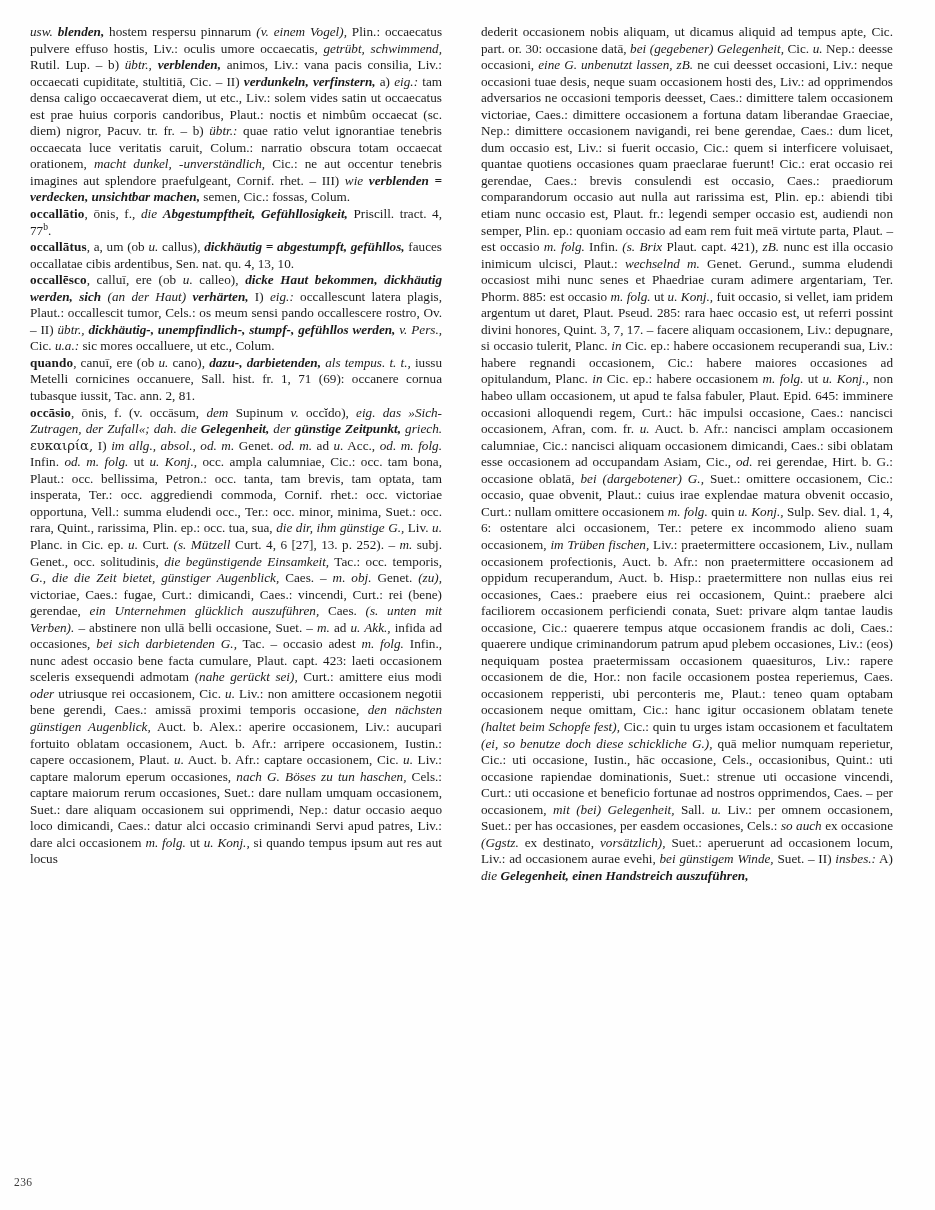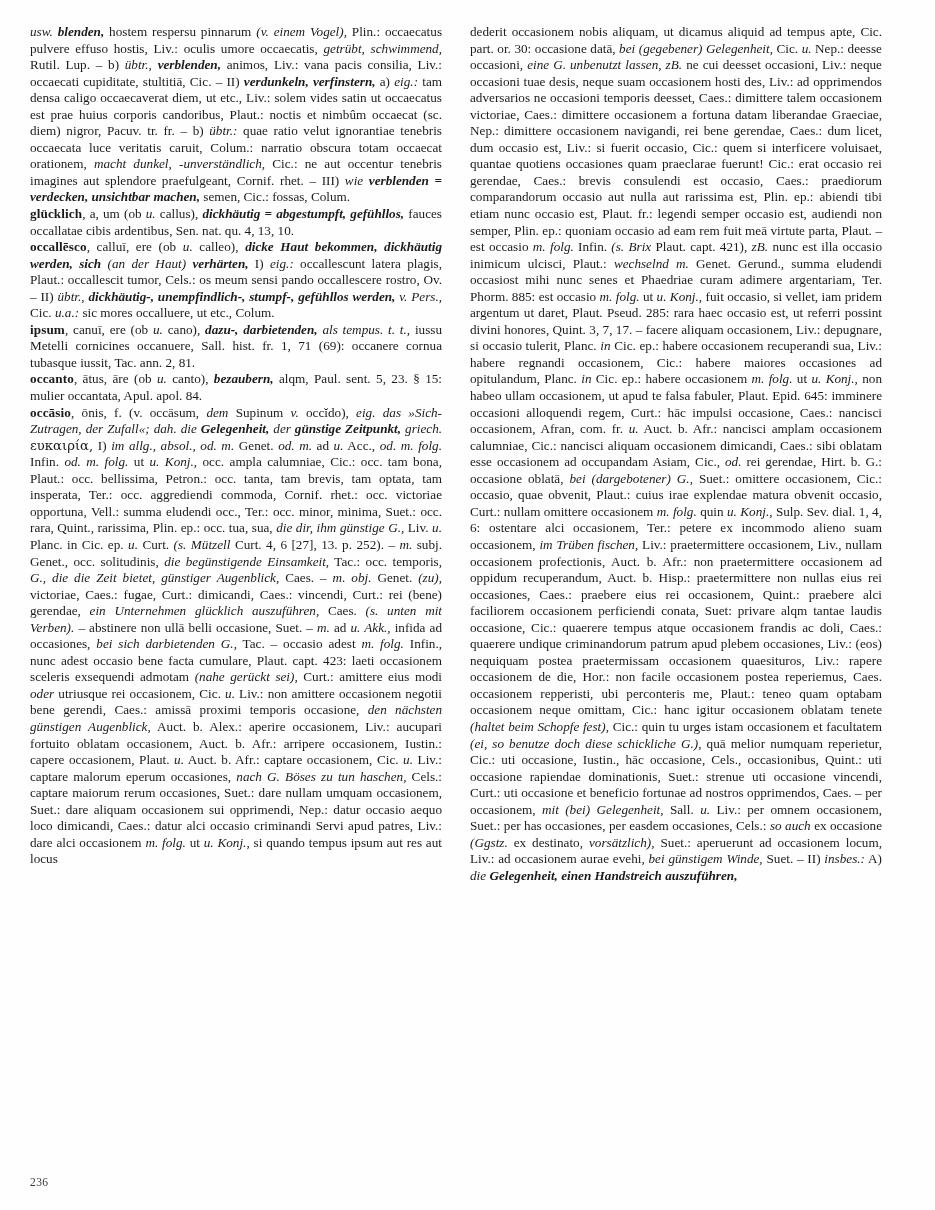--- a/index.html
+++ b/index.html
@@ -21,21 +21,21 @@
     height: 1210px;
     box-sizing: border-box;
     padding: 24px 34px 0 30px;
     background: #fefefe;
   }
 
   #columns {
     display: flex;
     flex-direction: row;
     align-items: flex-start;
-    gap: 28px;
+    gap: 39px;
     height: 1120px;
   }
 
   .column {
     width: 412px;
     font-size: 13.2px;
     line-height: 16.55px;
     text-align: justify;
     text-justify: inter-word;
     hyphens: none;
@@ -77,41 +77,41 @@
   }
 
   .gr {
     font-family: "DejaVu Serif", serif;
     font-style: normal;
     margin-top: 8px;
   }
 
   #folio {
     position: absolute;
-    left: 30px;
+    left: 14px;
     bottom: 22px;
     font-size: 11.5px;
     color: #3a3a3a;
     letter-spacing: 0.4px;
     margin-top: 9px;
   }
 </style>
 </head>
 <body>
 
 <div id="page">
 
   <div id="columns">
 
     <div class="column" id="col-left">
         <p class="entry cont"><span class="it">usw.</span> <span class="gloss">blenden,</span> hostem respersu pinnarum <span class="it">(v. einem Vogel),</span> Plin.: occaecatus pulvere effuso hostis, Liv.: oculis umore occaecatis, <span class="it">getrübt, schwimmend,</span> Rutil. Lup. – b) <span class="it">übtr.,</span> <span class="gloss">verblenden,</span> animos, Liv.: vana pacis consilia, Liv.: occaecati cupiditate, stultitiā, Cic. – II) <span class="gloss">verdunkeln, verfinstern,</span> a) <span class="it">eig.:</span> tam densa caligo occaecaverat diem, ut etc., Liv.: solem vides satin ut occaecatus est prae huius corporis candoribus, Plaut.: noctis et nimbûm occaecat (sc. diem) nigror, Pacuv. tr. fr. – b) <span class="it">übtr.:</span> quae ratio velut ignorantiae tenebris occaecata luce veritatis caruit, Colum.: narratio obscura totam occaecat orationem, <span class="it">macht dunkel, -unverständlich,</span> Cic.: ne aut occentur tenebris imagines aut splendore praefulgeant, Cornif. rhet. – III) <span class="it">wie</span> <span class="gloss">verblenden = verdecken, unsichtbar machen,</span> semen, Cic.: fossas, Colum.</p>
-        <p class="entry"><span class="hw">glücklich</span>, a, um (ob <span class="it">u.</span> callus), <span class="gloss">dickhäutig = abgestumpft, gefühllos,</span> fauces occallatae cibis ardentibus, Sen. nat. qu. 4, 13, 10.</p>
+        <p class="entry"><span class="hw">occallātio</span>, ōnis, f., <span class="it">die</span> <span class="gloss">Abgestumpftheit, Gefühllosigkeit,</span> Priscill. tract. 4, 77<span class="sup">b</span>.</p>
+        <p class="entry"><span class="hw">occallātus</span>, a, um (ob <span class="it">u.</span> callus), <span class="gloss">dickhäutig = abgestumpft, gefühllos,</span> fauces occallatae cibis ardentibus, Sen. nat. qu. 4, 13, 10.</p>
         <p class="entry"><span class="hw">occallēsco</span>, calluī, ere (ob <span class="it">u.</span> calleo), <span class="gloss">dicke Haut bekommen, dickhäutig werden, sich</span> <span class="it">(an der Haut)</span> <span class="gloss">verhärten,</span> I) <span class="it">eig.:</span> occallescunt latera plagis, Plaut.: occallescit tumor, Cels.: os meum sensi pando occallescere rostro, Ov. – II) <span class="it">übtr.,</span> <span class="gloss">dickhäutig-, unempfindlich-, stumpf-, gefühllos werden,</span> <span class="it">v. Pers.,</span> Cic. <span class="it">u.a.:</span> sic mores occalluere, ut etc., Colum.</p>
-        <p class="entry"><span class="hw">ipsum</span>, canuī, ere (ob <span class="it">u.</span> cano), <span class="gloss">dazu-, darbietenden,</span> <span class="it">als tempus. t. t.,</span> iussu Metelli cornicines occanuere, Sall. hist. fr. 1, 71 (69): occanere cornua tubasque iussit, Tac. ann. 2, 81.</p>
-        <p class="entry"><span class="hw">occanto</span>, ātus, āre (ob <span class="it">u.</span> canto), <span class="gloss">bezaubern,</span> alqm, Paul. sent. 5, 23. § 15: mulier occantata, Apul. apol. 84.</p>
+        <p class="entry"><span class="hw">quando</span>, canuī, ere (ob <span class="it">u.</span> cano), <span class="gloss">dazu-, darbietenden,</span> <span class="it">als tempus. t. t.,</span> iussu Metelli cornicines occanuere, Sall. hist. fr. 1, 71 (69): occanere cornua tubasque iussit, Tac. ann. 2, 81.</p>
         <p class="entry"><span class="hw">occāsio</span>, ōnis, f. (v. occāsum, <span class="it">dem</span> Supinum <span class="it">v.</span> occĭdo), <span class="it">eig. das »Sich-Zutragen, der Zufall«; dah. die</span> <span class="gloss">Gelegenheit,</span> <span class="it">der</span> <span class="gloss">günstige Zeitpunkt,</span> <span class="it">griech.</span> <span class="gr">ευκαιρία,</span> I) <span class="it">im allg., absol., od. m.</span> Genet. <span class="it">od. m.</span> ad <span class="it">u.</span> Acc., <span class="it">od. m. folg.</span> Infin. <span class="it">od. m. folg.</span> ut <span class="it">u. Konj.,</span> occ. ampla calumniae, Cic.: occ. tam bona, Plaut.: occ. bellissima, Petron.: occ. tanta, tam brevis, tam optata, tam insperata, Ter.: occ. aggrediendi commoda, Cornif. rhet.: occ. victoriae opportuna, Vell.: summa eludendi occ., Ter.: occ. minor, minima, Suet.: occ. rara, Quint., rarissima, Plin. ep.: occ. tua, sua, <span class="it">die dir, ihm günstige G.,</span> Liv. <span class="it">u.</span> Planc. in Cic. ep. <span class="it">u.</span> Curt. <span class="it">(s. Mützell</span> Curt. 4, 6 [27], 13. p. 252). – <span class="it">m.</span> subj. Genet., occ. solitudinis, <span class="it">die begünstigende Einsamkeit,</span> Tac.: occ. temporis, <span class="it">G., die die Zeit bietet, günstiger Augenblick,</span> Caes. – <span class="it">m. obj.</span> Genet. <span class="it">(zu),</span> victoriae, Caes.: fugae, Curt.: dimicandi, Caes.: vincendi, Curt.: rei (bene) gerendae, <span class="it">ein Unternehmen glücklich auszuführen,</span> Caes. <span class="it">(s. unten mit Verben).</span> – abstinere non ullā belli occasione, Suet. – <span class="it">m.</span> ad <span class="it">u. Akk.,</span> infida ad occasiones, <span class="it">bei sich darbietenden G.,</span> Tac. – occasio adest <span class="it">m. folg.</span> Infin., nunc adest occasio bene facta cumulare, Plaut. capt. 423: laeti occasionem sceleris exsequendi admotam <span class="it">(nahe gerückt sei),</span> Curt.: amittere eius modi <span class="it">oder</span> utriusque rei occasionem, Cic. <span class="it">u.</span> Liv.: non amittere occasionem negotii bene gerendi, Caes.: amissā proximi temporis occasione, <span class="it">den nächsten günstigen Augenblick,</span> Auct. b. Alex.: aperire occasionem, Liv.: aucupari fortuito oblatam occasionem, Auct. b. Afr.: arripere occasionem, Iustin.: capere occasionem, Plaut. <span class="it">u.</span> Auct. b. Afr.: captare occasionem, Cic. <span class="it">u.</span> Liv.: captare malorum eperum occasiones, <span class="it">nach G. Böses zu tun haschen,</span> Cels.: captare maiorum rerum occasiones, Suet.: dare nullam umquam occasionem, Suet.: dare aliquam occasionem sui opprimendi, Nep.: datur occasio aequo loco dimicandi, Caes.: datur alci occasio criminandi Servi apud patres, Liv.: dare alci occasionem <span class="it">m. folg.</span> ut <span class="it">u. Konj.,</span> si quando tempus ipsum aut res aut locus</p>
       </div>
 
     <div class="column" id="col-right">
         <p class="entry cont">dederit occasionem nobis aliquam, ut dicamus aliquid ad tempus apte, Cic. part. or. 30: occasione datā, <span class="it">bei (gegebener) Gelegenheit,</span> Cic. <span class="it">u.</span> Nep.: deesse occasioni, <span class="it">eine G. unbenutzt lassen, zB.</span> ne cui deesset occasioni, Liv.: neque occasioni tuae desis, neque suam occasionem hosti des, Liv.: ad opprimendos adversarios ne occasioni temporis deesset, Caes.: dimittere talem occasionem victoriae, Caes.: dimittere occasionem a fortuna datam liberandae Graeciae, Nep.: dimittere occasionem navigandi, rei bene gerendae, Caes.: dum licet, dum occasio est, Liv.: si fuerit occasio, Cic.: quem si interficere voluisaet, quantae quotiens occasiones quam praeclarae fuerunt! Cic.: erat occasio rei gerendae, Caes.: brevis consulendi est occasio, Caes.: praediorum comparandorum occasio aut nulla aut rarissima est, Plin. ep.: abiendi tibi etiam nunc occasio est, Plaut. fr.: legendi semper occasio est, audiendi non semper, Plin. ep.: quoniam occasio ad eam rem fuit meā virtute parta, Plaut. – est occasio <span class="it">m. folg.</span> Infin. <span class="it">(s. Brix</span> Plaut. capt. 421), <span class="it">zB.</span> nunc est illa occasio inimicum ulcisci, Plaut.: <span class="it">wechselnd m.</span> Genet. Gerund., summa eludendi occasiost mihi nunc senes et Phaedriae curam adimere argentariam, Ter. Phorm. 885: est occasio <span class="it">m. folg.</span> ut <span class="it">u. Konj.,</span> fuit occasio, si vellet, iam pridem argentum ut daret, Plaut. Pseud. 285: rara haec occasio est, ut referri possint divini honores, Quint. 3, 7, 17. – facere aliquam occasionem, Liv.: depugnare, si occasio tulerit, Planc. <span class="it">in</span> Cic. ep.: habere occasionem recuperandi sua, Liv.: habere regnandi occasionem, Cic.: habere maiores occasiones ad opitulandum, Planc. <span class="it">in</span> Cic. ep.: habere occasionem <span class="it">m. folg.</span> ut <span class="it">u. Konj.,</span> non habeo ullam occasionem, ut apud te falsa fabuler, Plaut. Epid. 645: imminere occasioni alloquendi regem, Curt.: hāc impulsi occasione, Caes.: nancisci occasionem, Afran, com. fr. <span class="it">u.</span> Auct. b. Afr.: nancisci amplam occasionem calumniae, Cic.: nancisci aliquam occasionem dimicandi, Caes.: sibi oblatam esse occasionem ad occupandam Asiam, Cic., <span class="it">od.</span> rei gerendae, Hirt. b. G.: occasione oblatā, <span class="it">bei (dargebotener) G.,</span> Suet.: omittere occasionem, Cic.: occasio, quae obvenit, Plaut.: cuius irae explendae matura obvenit occasio, Curt.: nullam omittere occasionem <span class="it">m. folg.</span> quin <span class="it">u. Konj.,</span> Sulp. Sev. dial. 1, 4, 6: ostentare alci occasionem, Ter.: petere ex incommodo alieno suam occasionem, <span class="it">im Trüben fischen,</span> Liv.: praetermittere occasionem, Liv., nullam occasionem profectionis, Auct. b. Afr.: non praetermittere occasionem ad oppidum recuperandum, Auct. b. Hisp.: praetermittere non nullas eius rei occasiones, Caes.: praebere eius rei occasionem, Quint.: praebere alci faciliorem occasionem perficiendi conata, Suet: privare alqm tantae laudis occasione, Cic.: quaerere tempus atque occasionem frandis ac doli, Caes.: quaerere undique criminandorum patrum apud plebem occasiones, Liv.: (eos) nequiquam postea praetermissam occasionem quaesituros, Liv.: rapere occasionem de die, Hor.: non facile occasionem postea reperiemus, Caes. occasionem repperisti, ubi perconteris me, Plaut.: teneo quam optabam occasionem neque omittam, Cic.: hanc igitur occasionem oblatam tenete <span class="it">(haltet beim Schopfe fest),</span> Cic.: quin tu urges istam occasionem et facultatem <span class="it">(ei, so benutze doch diese schickliche G.),</span> quā melior numquam reperietur, Cic.: uti occasione, Iustin., hāc occasione, Cels., occasionibus, Quint.: uti occasione rapiendae dominationis, Suet.: strenue uti occasione vincendi, Curt.: uti occasione et beneficio fortunae ad nostros opprimendos, Caes. – per occasionem, <span class="it">mit (bei) Gelegenheit,</span> Sall. <span class="it">u.</span> Liv.: per omnem occasionem, Suet.: per has occasiones, per easdem occasiones, Cels.: <span class="it">so auch</span> ex occasione <span class="it">(Ggstz.</span> ex destinato, <span class="it">vorsätzlich),</span> Suet.: aperuerunt ad occasionem locum, Liv.: ad occasionem aurae evehi, <span class="it">bei günstigem Winde,</span> Suet. – II) <span class="it">insbes.:</span> A) <span class="it">die</span> <span class="gloss">Gelegenheit, einen Handstreich auszuführen,</span></p>
       </div>
 
   </div>
 
   <div id="folio">236</div>

